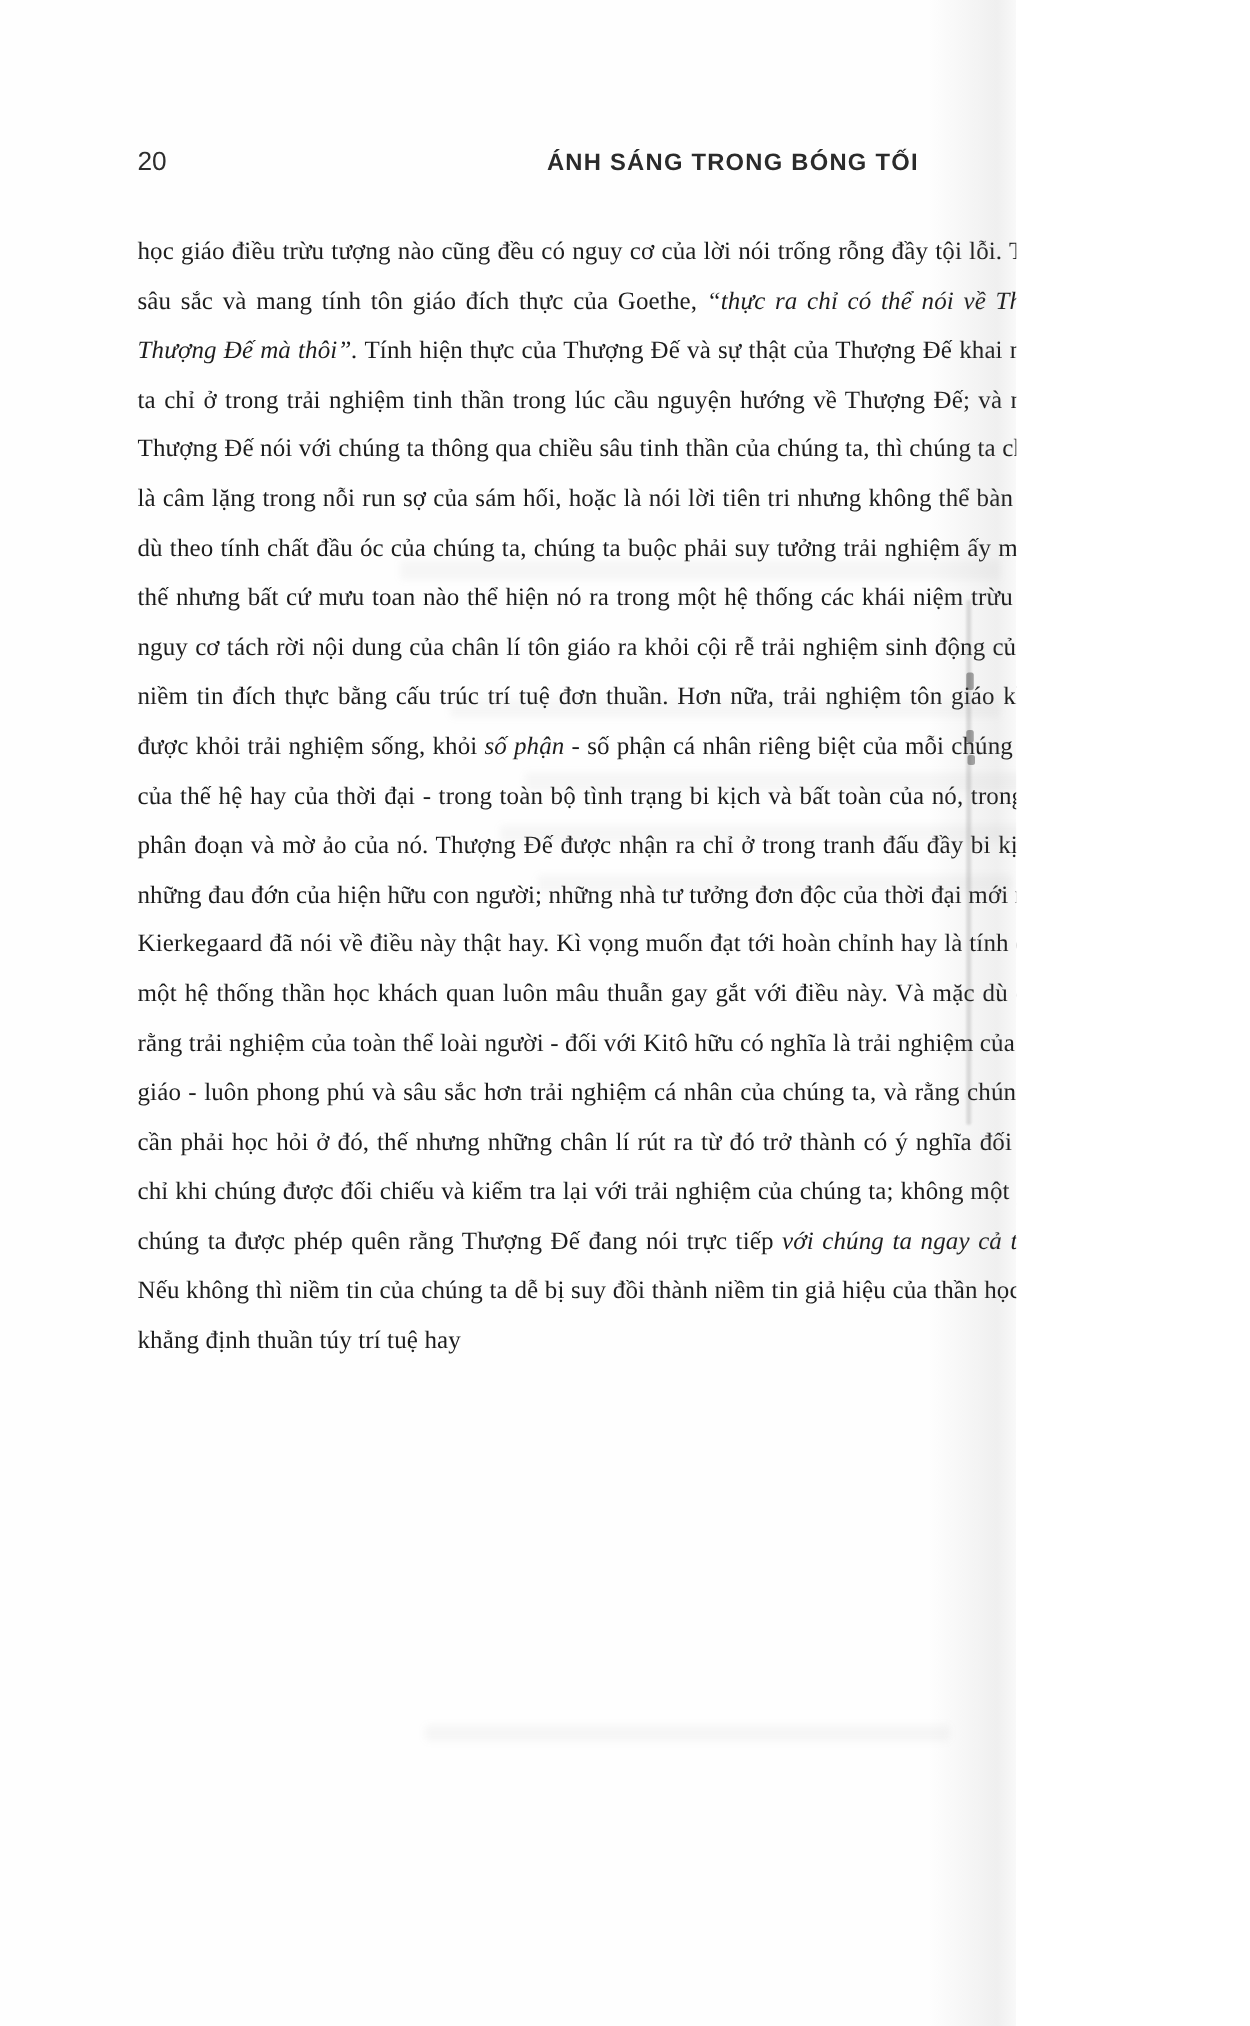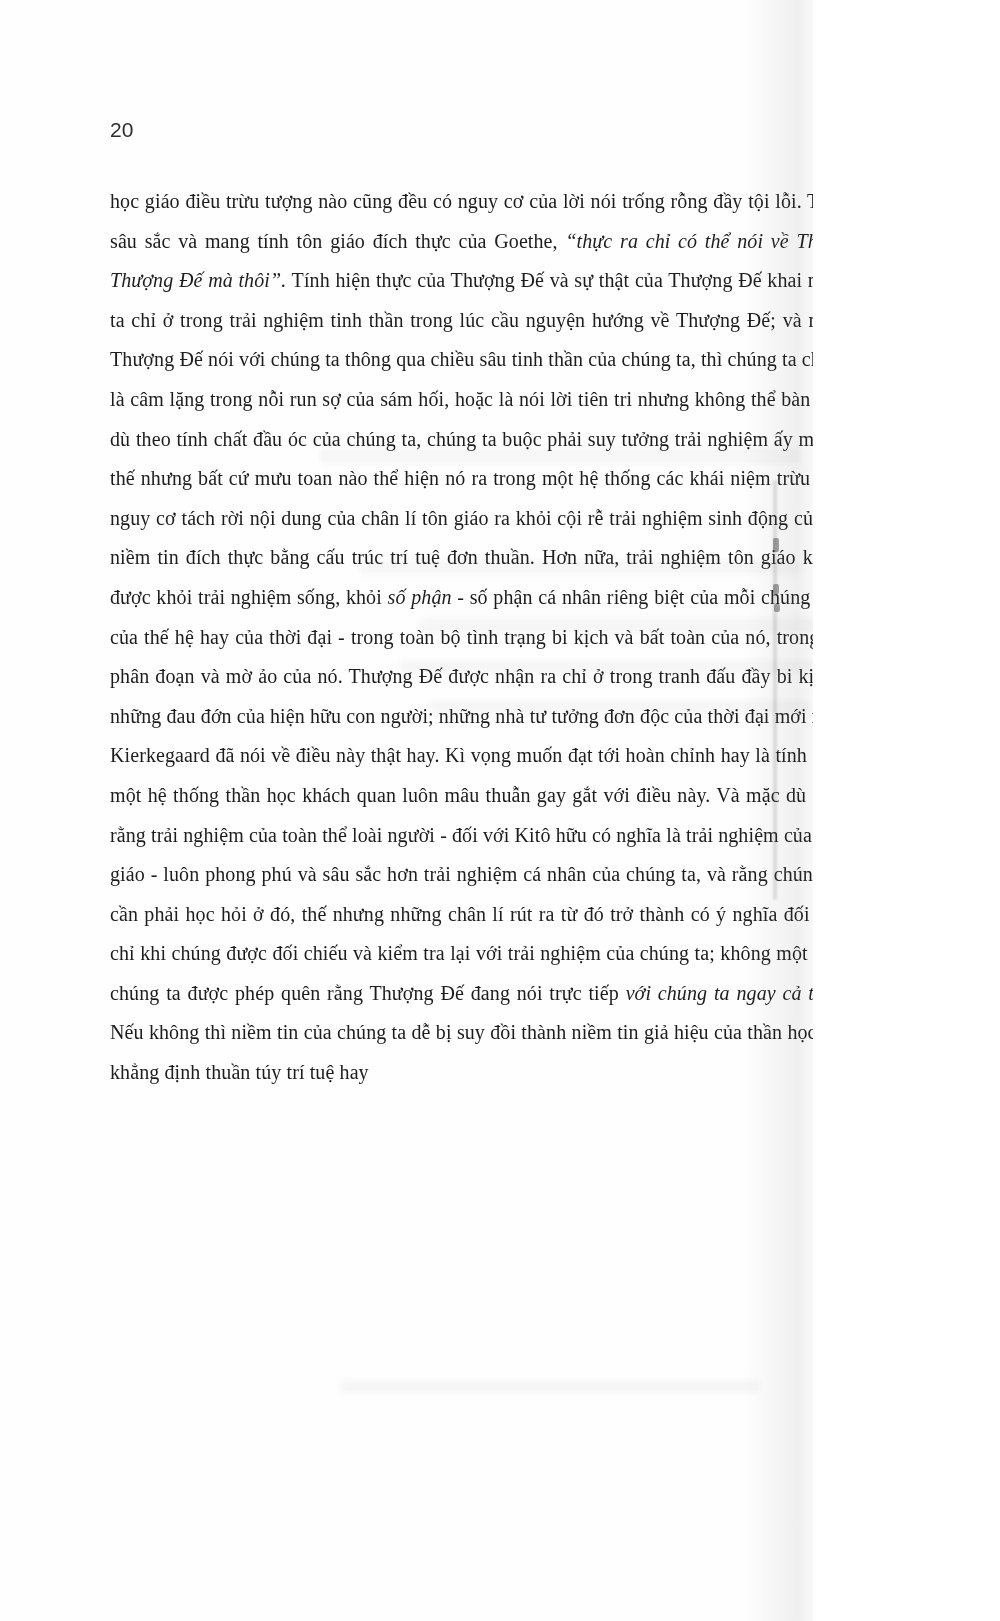--- a/index.html
+++ b/index.html
@@ -114,20 +114,21 @@
     font-style: italic;
   }
 </style>
 </head>
 <body>
 
 <div class="page">
 
   <div class="header">
     <span class="page-number">20</span>
+    <span class="running-title">ÁNH SÁNG TRONG BÓNG TỐI</span>
   </div>
 
   <p class="body-text"><span class="">học giáo điều trừu tượng nào cũng đều có nguy cơ của lời nói trống rỗng đầy tội lỗi. Theo nhận xét sâu sắc và mang tính tôn giáo đích thực của Goethe, </span><span class="italic">“thực ra chỉ có thể nói về Thượng Đế với Thượng Đế mà thôi”.</span><span class=""> Tính hiện thực của Thượng Đế và sự thật của Thượng Đế khai mở cho chúng ta chỉ ở trong trải nghiệm tinh thần trong lúc cầu nguyện hướng về Thượng Đế; và một khi chính Thượng Đế nói với chúng ta thông qua chiều sâu tinh thần của chúng ta, thì chúng ta chỉ có thể hoặc là câm lặng trong nỗi run sợ của sám hối, hoặc là nói lời tiên tri nhưng không thể bàn luận. Và mặc dù theo tính chất đầu óc của chúng ta, chúng ta buộc phải suy tưởng trải nghiệm ấy một cách logic, thế nhưng bất cứ mưu toan nào thể hiện nó ra trong một hệ thống các khái niệm trừu tượng đều có nguy cơ tách rời nội dung của chân lí tôn giáo ra khỏi cội rễ trải nghiệm sinh động của nó, thay thế niềm tin đích thực bằng cấu trúc trí tuệ đơn thuần. Hơn nữa, trải nghiệm tôn giáo không tách rời được khỏi trải nghiệm sống, khỏi </span><span class="italic">số phận</span><span class=""> - số phận cá nhân riêng biệt của mỗi chúng ta và số phận của thế hệ hay của thời đại - trong toàn bộ tình trạng bi kịch và bất toàn của nó, trong toàn bộ tính phân đoạn và mờ ảo của nó. Thượng Đế được nhận ra chỉ ở trong tranh đấu đầy bi kịch và ở trong những đau đớn của hiện hữu con người; những nhà tư tưởng đơn độc của thời đại mới như Pascal và Kierkegaard đã nói về điều này thật hay. Kì vọng muốn đạt tới hoàn chỉnh hay là tính quá tự tin của một hệ thống thần học khách quan luôn mâu thuẫn gay gắt với điều này. Và mặc dù chúng ta hiểu rằng trải nghiệm của toàn thể loài người - đối với Kitô hữu có nghĩa là trải nghiệm của giáo hội Kitô giáo - luôn phong phú và sâu sắc hơn trải nghiệm cá nhân của chúng ta, và rằng chúng ta có thể và cần phải học hỏi ở đó, thế nhưng những chân lí rút ra từ đó trở thành có ý nghĩa đối với chúng ta, chỉ khi chúng được đối chiếu và kiểm tra lại với trải nghiệm của chúng ta; không một phút giây nào chúng ta được phép quên rằng Thượng Đế đang nói trực tiếp </span><span class="italic">với chúng ta ngay cả trong lúc này</span><span class="">. Nếu không thì niềm tin của chúng ta dễ bị suy đồi thành niềm tin giả hiệu của thần học, - thành điều khẳng định thuần túy trí tuệ hay</span></p>
 
   <div class="bleed bleed-1"></div>
   <div class="bleed bleed-2"></div>
   <div class="bleed bleed-3"></div>
   <div class="bleed bleed-4"></div>
   <div class="bleed bleed-5"></div>
   <div class="bleed bleed-6"></div>

